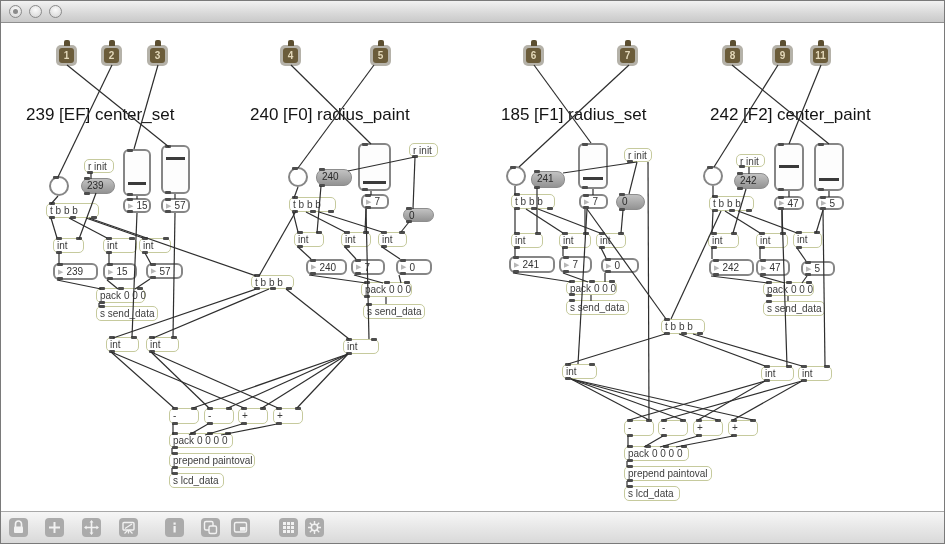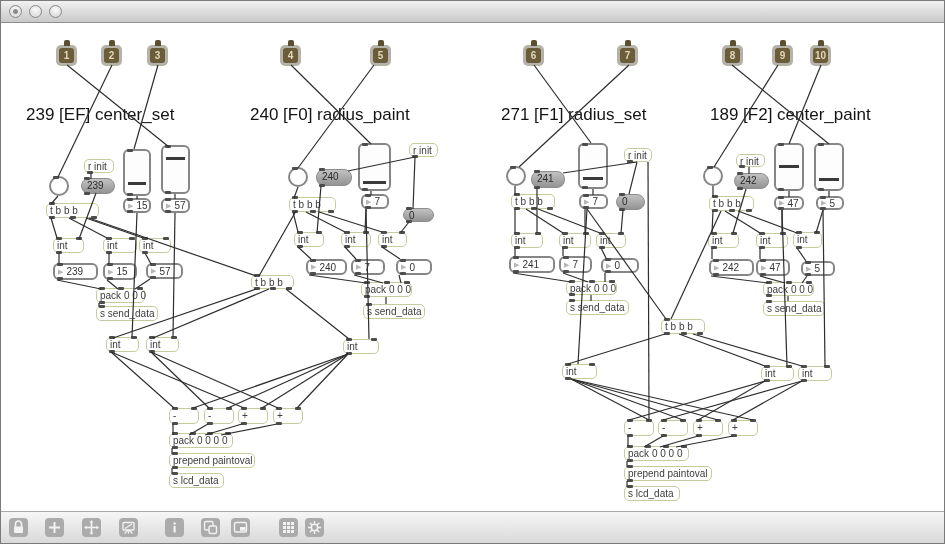--- a/index.html
+++ b/index.html
@@ -45,22 +45,22 @@
     <div class="lights">
       <span class="light dot"></span>
       <span class="light"></span>
       <span class="light"></span>
     </div>
   </div>
 
   <div id="patch-canvas">
       <div class="node comment" style="left: 25px; top: 104px;">239 [EF] center_set</div>
       <div class="node comment" style="left: 249px; top: 104px;">240 [F0] radius_paint</div>
-      <div class="node comment" style="left: 500px; top: 104px;">271 [F1] radius_set</div>
-      <div class="node comment" style="left: 709px; top: 104px;">189 [F2] center_paint</div>
+      <div class="node comment" style="left: 500px; top: 104px;">185 [F1] radius_set</div>
+      <div class="node comment" style="left: 709px; top: 104px;">242 [F2] center_paint</div>
       <div class="node btn" style="left: 55px; top: 44px; width: 21px; height: 21px;">
         <span class="tab"></span>
         <span class="face">1</span>
       </div>
       <div class="node btn" style="left: 100px; top: 44px; width: 21px; height: 21px;">
         <span class="tab"></span>
         <span class="face">2</span>
       </div>
       <div class="node btn" style="left: 146px; top: 44px; width: 21px; height: 21px;">
         <span class="tab"></span>
@@ -85,21 +85,21 @@
       <div class="node btn" style="left: 721px; top: 44px; width: 21px; height: 21px;">
         <span class="tab"></span>
         <span class="face">8</span>
       </div>
       <div class="node btn" style="left: 771px; top: 44px; width: 21px; height: 21px;">
         <span class="tab"></span>
         <span class="face">9</span>
       </div>
       <div class="node btn" style="left: 809px; top: 44px; width: 21px; height: 21px;">
         <span class="tab"></span>
-        <span class="face">10</span>
+        <span class="face">11</span>
       </div>
       <div class="node bang" style="left: 48px; top: 175px; width: 20px; height: 20px;">
         <span class="tick" style="left: 2px; top: -2px;"></span>
       </div>
       <div class="node obj" style="left: 83px; top: 158px; width: 30px; height: 14px;"><span>r init</span><span class="tick" style="left: 2px; bottom: -2px;"></span></div>
       <div class="node msg" style="left: 80px; top: 177px; width: 34px; height: 16px;"><span>239</span><span class="tick" style="left: 2px; top: -2px;"></span><span class="tick" style="left: 2px; bottom: -2px;"></span></div>
       <div class="node slider" style="left: 122px; top: 148px; width: 28px; height: 47px;">
         <span class="knob" style="top: 31px;"></span>
         <span class="tick" style="left: 2px; top: -2px;"></span>
         <span class="tick" style="left: 2px; bottom: -2px;"></span>

